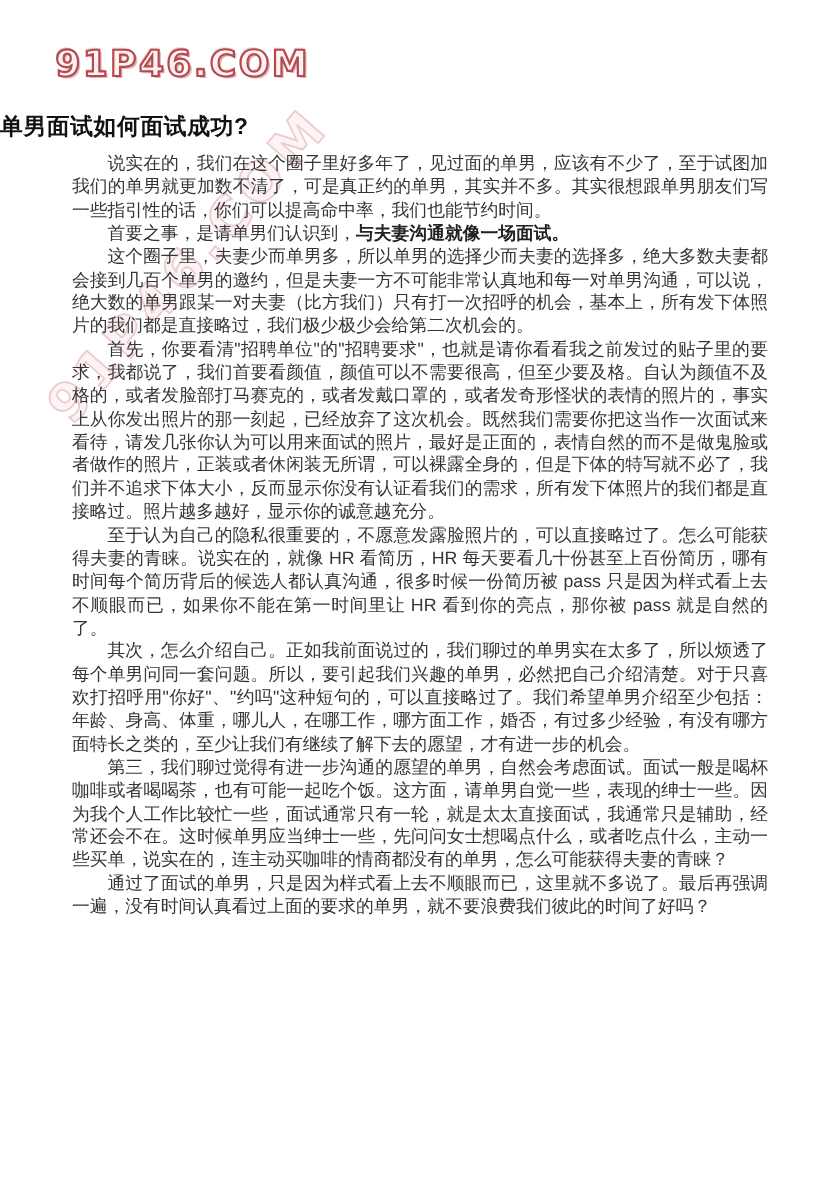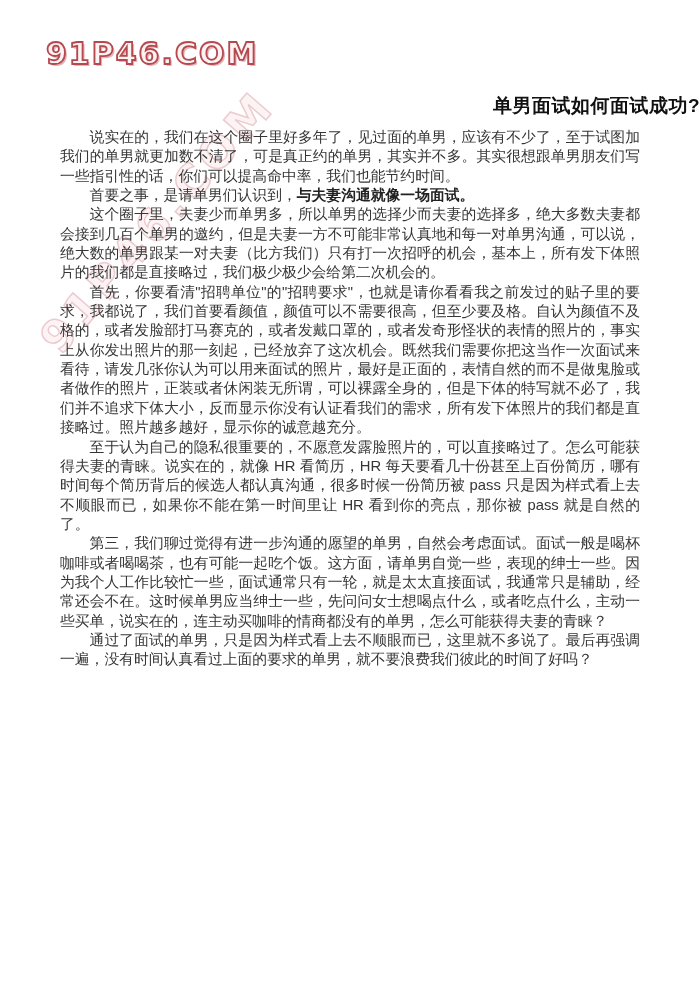--- a/index.html
+++ b/index.html
@@ -38,21 +38,21 @@
     letter-spacing:5px;
     color:rgba(240,200,204,0.22);
     -webkit-text-stroke:1.5px rgba(216,148,155,0.45);
     transform:rotate(-49deg);
     white-space:nowrap;
     pointer-events:none;
     user-select:none;
   }
   h1.title{
     margin:93px 0 9px 0;
-    text-align:right;
+    text-align:left;
     font-size:19px;
     font-weight:bold;
     color:#111111;
     letter-spacing:0.5px;
   }
   .article-body{
     position:relative;
     width:580px;
     margin:0 auto;
     font-size:14.8px;
@@ -78,16 +78,17 @@
   <div class="watermark">91P46.COM</div>
 
   <h1 class="title">单男面试如何面试成功?</h1>
 
   <div class="article-body" id="article-body">
       <p><span>说实在的，我们在这个圈子里好多年了，见过面的单男，应该有不少了，至于试图加我们的单男就更加数不清了，可是真正约的单男，其实并不多。其实很想跟单男朋友们写一些指引性的话，你们可以提高命中率，我们也能节约时间。</span></p>
       <p><span>首要之事，是请单男们认识到，</span><b>与夫妻沟通就像一场面试。</b></p>
       <p><span>这个圈子里，夫妻少而单男多，所以单男的选择少而夫妻的选择多，绝大多数夫妻都会接到几百个单男的邀约，但是夫妻一方不可能非常认真地和每一对单男沟通，可以说，绝大数的单男跟某一对夫妻（比方我们）只有打一次招呼的机会，基本上，所有发下体照片的我们都是直接略过，我们极少极少会给第二次机会的。</span></p>
       <p><span>首先，你要看清"招聘单位"的"招聘要求"，也就是请你看看我之前发过的贴子里的要求，我都说了，我们首要看颜值，颜值可以不需要很高，但至少要及格。自认为颜值不及格的，或者发脸部打马赛克的，或者发戴口罩的，或者发奇形怪状的表情的照片的，事实上从你发出照片的那一刻起，已经放弃了这次机会。既然我们需要你把这当作一次面试来看待，请发几张你认为可以用来面试的照片，最好是正面的，表情自然的而不是做鬼脸或者做作的照片，正装或者休闲装无所谓，可以裸露全身的，但是下体的特写就不必了，我们并不追求下体大小，反而显示你没有认证看我们的需求，所有发下体照片的我们都是直接略过。照片越多越好，显示你的诚意越充分。</span></p>
       <p><span>至于认为自己的隐私很重要的，不愿意发露脸照片的，可以直接略过了。怎么可能获得夫妻的青睐。说实在的，就像 HR 看简历，HR 每天要看几十份甚至上百份简历，哪有时间每个简历背后的候选人都认真沟通，很多时候一份简历被 pass 只是因为样式看上去不顺眼而已，如果你不能在第一时间里让 HR 看到你的亮点，那你被 pass 就是自然的了。</span></p>
+      <p><span>其次，怎么介绍自己。正如我前面说过的，我们聊过的单男实在太多了，所以烦透了每个单男问同一套问题。所以，要引起我们兴趣的单男，必然把自己介绍清楚。对于只喜欢打招呼用"你好"、"约吗"这种短句的，可以直接略过了。我们希望单男介绍至少包括：年龄、身高、体重，哪儿人，在哪工作，哪方面工作，婚否，有过多少经验，有没有哪方面特长之类的，至少让我们有继续了解下去的愿望，才有进一步的机会。</span></p>
       <p><span>第三，我们聊过觉得有进一步沟通的愿望的单男，自然会考虑面试。面试一般是喝杯咖啡或者喝喝茶，也有可能一起吃个饭。这方面，请单男自觉一些，表现的绅士一些。因为我个人工作比较忙一些，面试通常只有一轮，就是太太直接面试，我通常只是辅助，经常还会不在。这时候单男应当绅士一些，先问问女士想喝点什么，或者吃点什么，主动一些买单，说实在的，连主动买咖啡的情商都没有的单男，怎么可能获得夫妻的青睐？</span></p>
       <p><span>通过了面试的单男，只是因为样式看上去不顺眼而已，这里就不多说了。最后再强调一遍，没有时间认真看过上面的要求的单男，就不要浪费我们彼此的时间了好吗？</span></p>
     </div>
 </div>
 
 </body></html>

